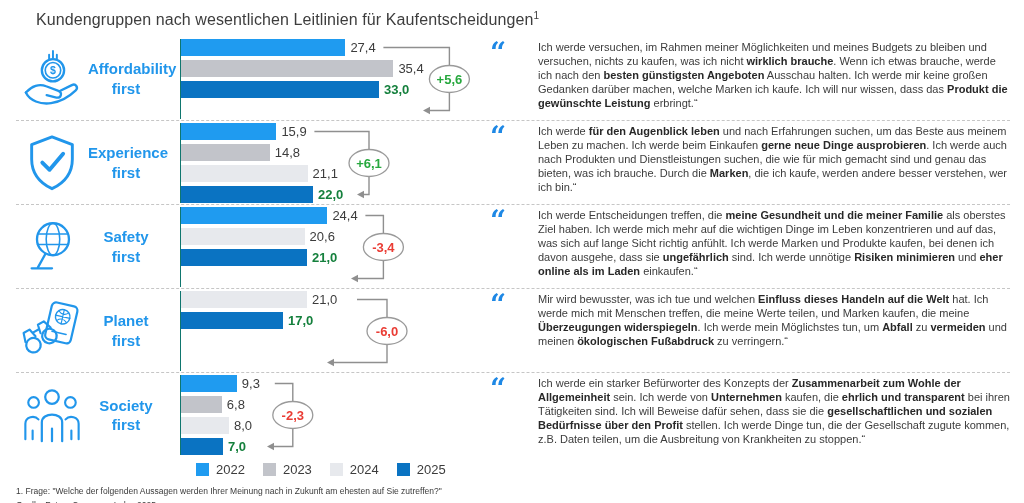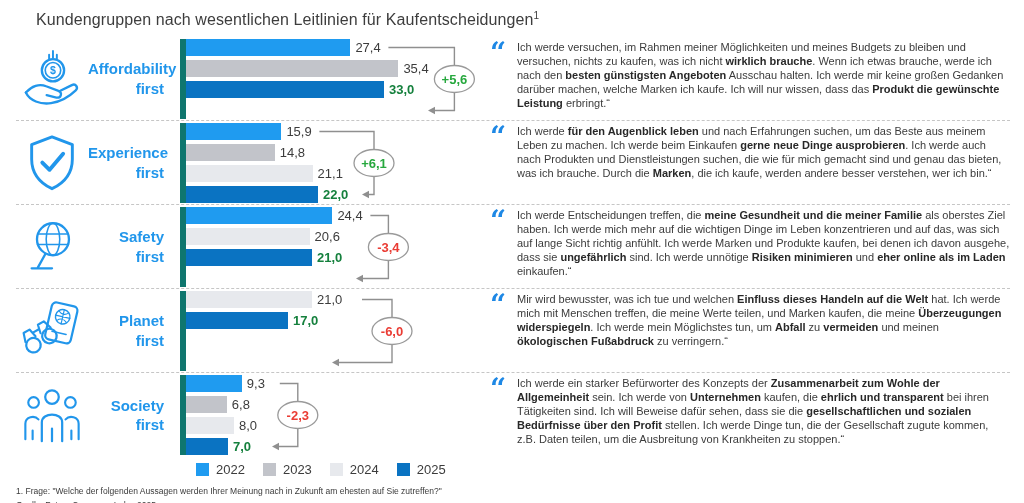--- a/index.html
+++ b/index.html
@@ -17,41 +17,41 @@
     height:84px;box-sizing:border-box;align-items:center;
   }
   .row.sep{border-bottom:1px dashed #c6c6c6;}
   .icon-cell{display:flex;justify-content:center;align-items:center;height:100%;}
   .icon{width:62px;height:62px;}
   .icon path,.icon circle,.icon ellipse,.icon rect,.icon line{
     stroke:#2196eb;fill:none;stroke-linecap:round;stroke-linejoin:round;
   }
   .icon text{fill:#2196eb;stroke:none;font-weight:bold;font-family:"Liberation Sans",sans-serif;}
   .group-label{
-    text-align:right;font-weight:bold;color:#2196eb;font-size:15px;line-height:1.3;padding-right:16px;
+    text-align:center;font-weight:bold;color:#2196eb;font-size:15px;line-height:1.3;padding-right:16px;
   }
   .chart-cell{
-    position:relative;height:80px;border-left:6px solid #0f766e;align-self:center;
+    position:relative;height:80px;border-left:1px solid #0f766e;align-self:center;
   }
   .bar-row{display:flex;align-items:center;height:17px;margin-bottom:4px;}
   .bar-row:last-child{margin-bottom:0;}
   .bar{height:17px;flex:none;}
   .bar-val{font-size:13px;margin-left:5px;color:#3c3c3c;white-space:nowrap;}
   .bar-val.bold{font-weight:bold;color:#15803d;}
   .connector{position:absolute;left:0;top:0;overflow:visible;pointer-events:none;}
   .connector .lnk{stroke:#8f8f8f;stroke-width:1.4;fill:none;}
   .connector .head{fill:#8f8f8f;stroke:none;}
   .connector .oval{fill:#ffffff;stroke:#9a9a9a;stroke-width:1.3;}
   .connector .delta{font-size:13px;font-weight:bold;text-anchor:middle;font-family:"Liberation Sans",sans-serif;}
   .quote-cell{align-self:start;display:flex;gap:7px;padding:4px 0 0 8px;}
   .qmark{
     color:#1e88e5;font-family:"DejaVu Serif", serif;font-weight:bold;
     font-size:28px;line-height:.85;flex:none;width:20px;
   }
-  .qtext{font-size:11px;line-height:1.26;color:#3b3b3b;max-width:516px;}
+  .qtext{font-size:11px;line-height:1.26;color:#3b3b3b;max-width:516px;margin-left:21px;}
   .qtext b{color:#282828;}
   .legend{display:flex;align-items:center;gap:18px;margin:3px 0 0 180px;height:18px;}
   .legend-item{display:flex;align-items:center;gap:7px;}
   .legend-swatch{width:13px;height:13px;flex:none;}
   .legend-label{font-size:13px;color:#3c3c3c;}
   .footnotes{margin:7px 0 0 0;font-size:8.5px;color:#3a3a3a;line-height:1.55;}
 </style>
 </head>
 <body>
 

